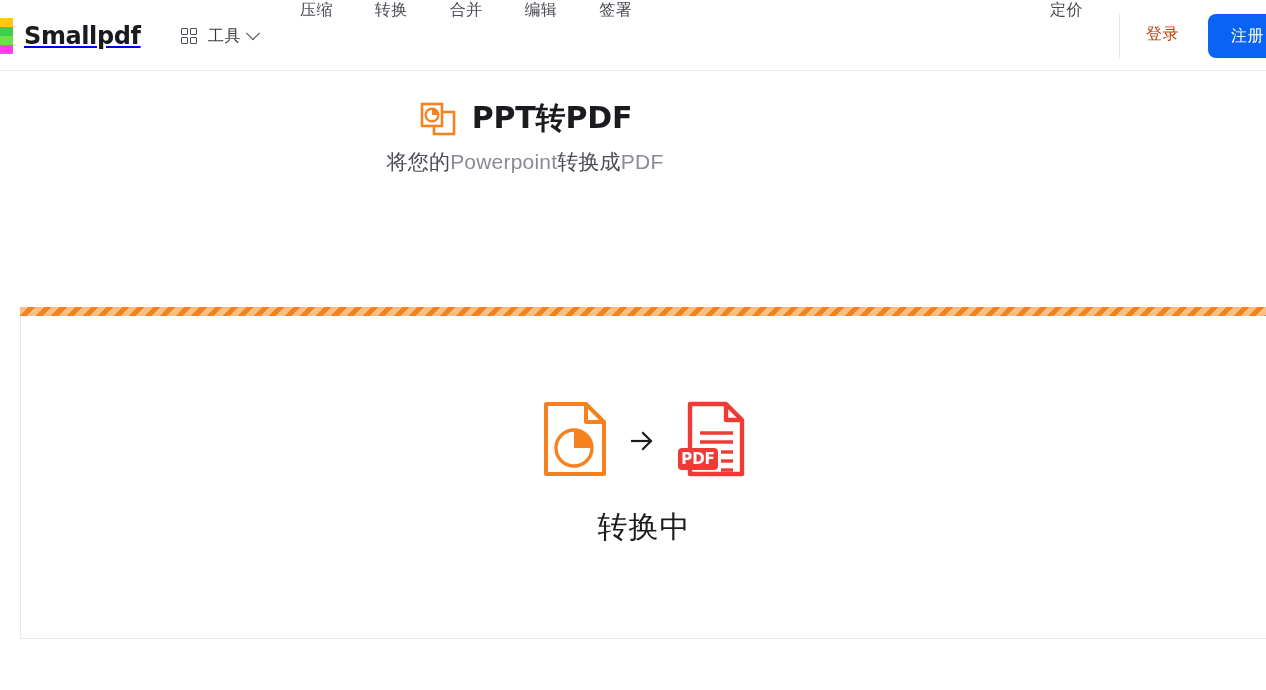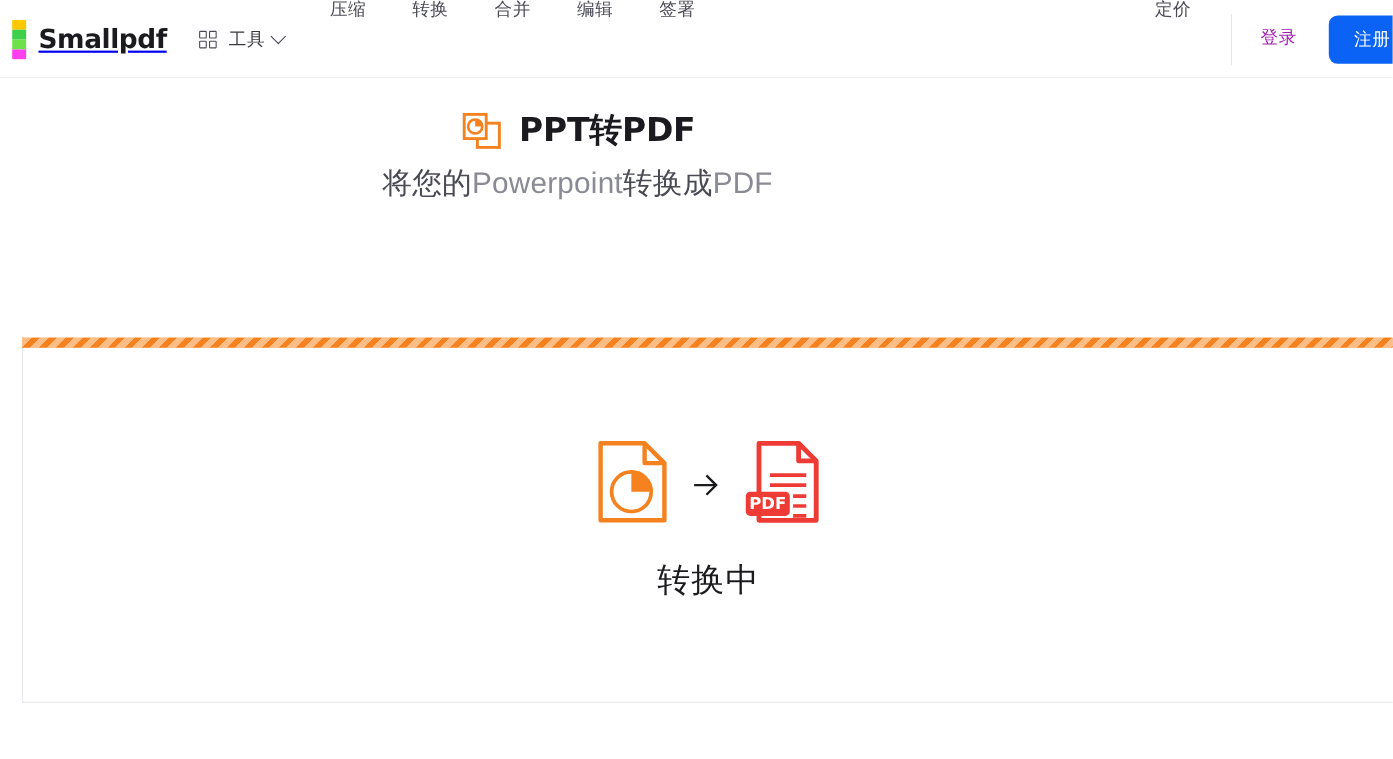--- a/index.html
+++ b/index.html
@@ -26,21 +26,21 @@
     position: absolute;
     top: 0; left: 0;
     width: 1266px;
     height: 71px;
     background: #ffffff;
     border-bottom: 1px solid #ededf0;
   }
 
   .brand {
     position: absolute;
-    left: 11px;
+    left: 0px;
     top: 18px;
     display: flex;
     align-items: center;
     height: 36px;
   }
 
   .brand-bars {
     width: 13px;
     height: 36px;
     display: flex;
@@ -126,21 +126,21 @@
     width: 1px;
     height: 46px;
     background: #e3e3e8;
   }
 
   .login-link {
     position: absolute;
     left: 1146px;
     top: 24px;
     font-size: 16px;
-    color: #a21caf;
+    color: #c2410c;
     text-decoration: none;
     letter-spacing: 0.4px;
   }
 
   .signup-btn {
     position: absolute;
     left: 1208px;
     top: 14px;
     height: 44px;
     width: 105px;
@@ -173,21 +173,21 @@
   .ppt-badge { width: 40px; height: 38px; }
   .hero-title {
     font-size: 30px;
     font-weight: 700;
     color: #1b1b1f;
     letter-spacing: -0.2px;
     font-family: "DejaVu Sans", "Liberation Sans", sans-serif;
   }
   .hero-sub {
     margin-top: 9px;
-    font-size: 27px;
+    font-size: 21px;
     color: #4a4a55;
     letter-spacing: 0.2px;
   }
   .hero-sub .dim { color: #8a8a95; }
 
   
   .panel {
     position: absolute;
     left: 20px;
     top: 308px;

